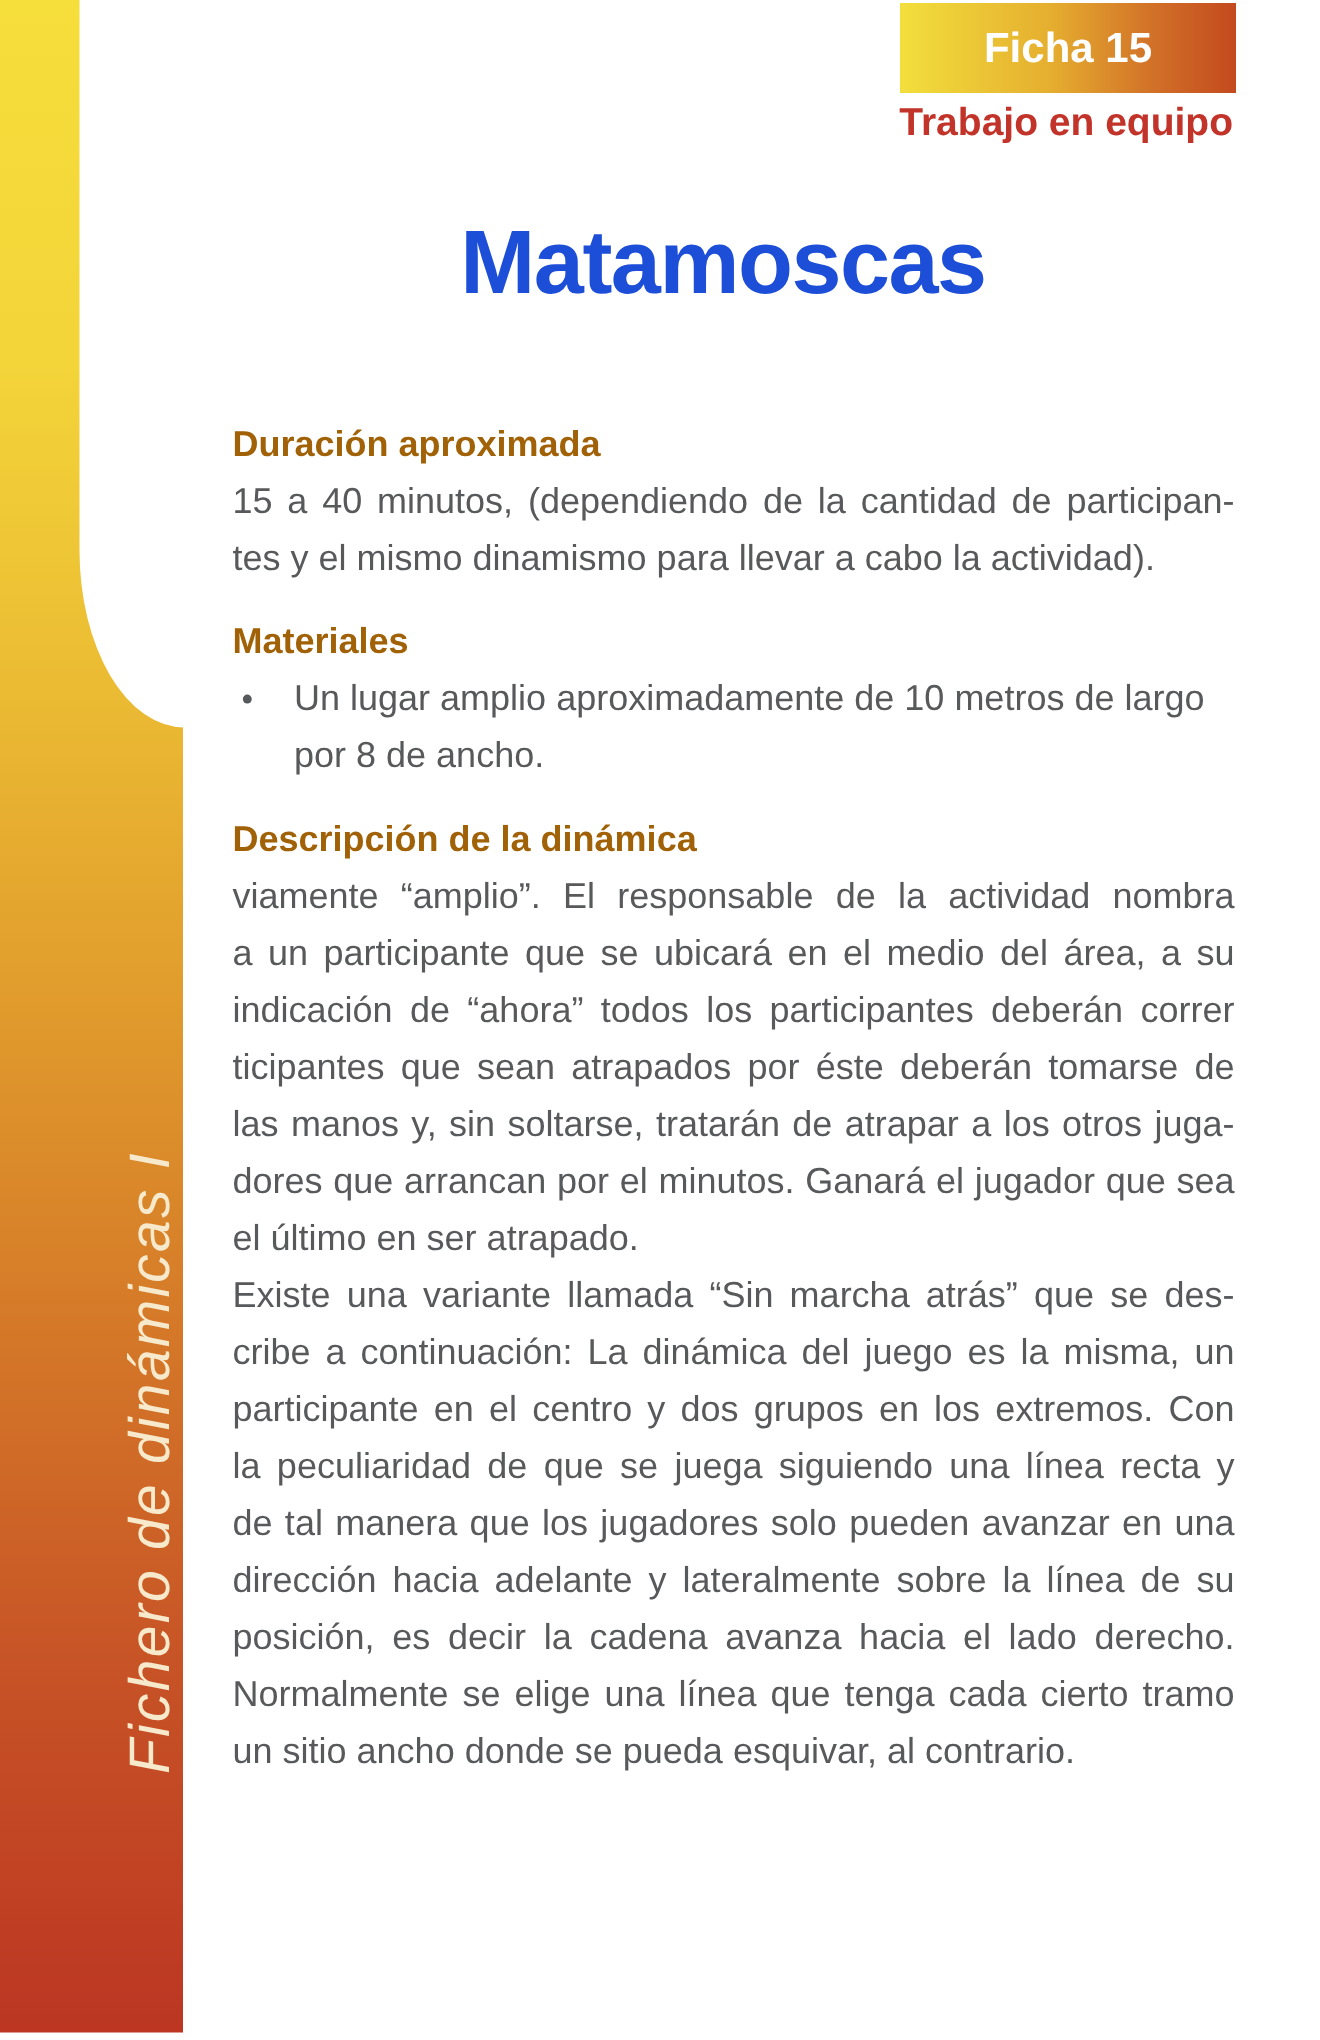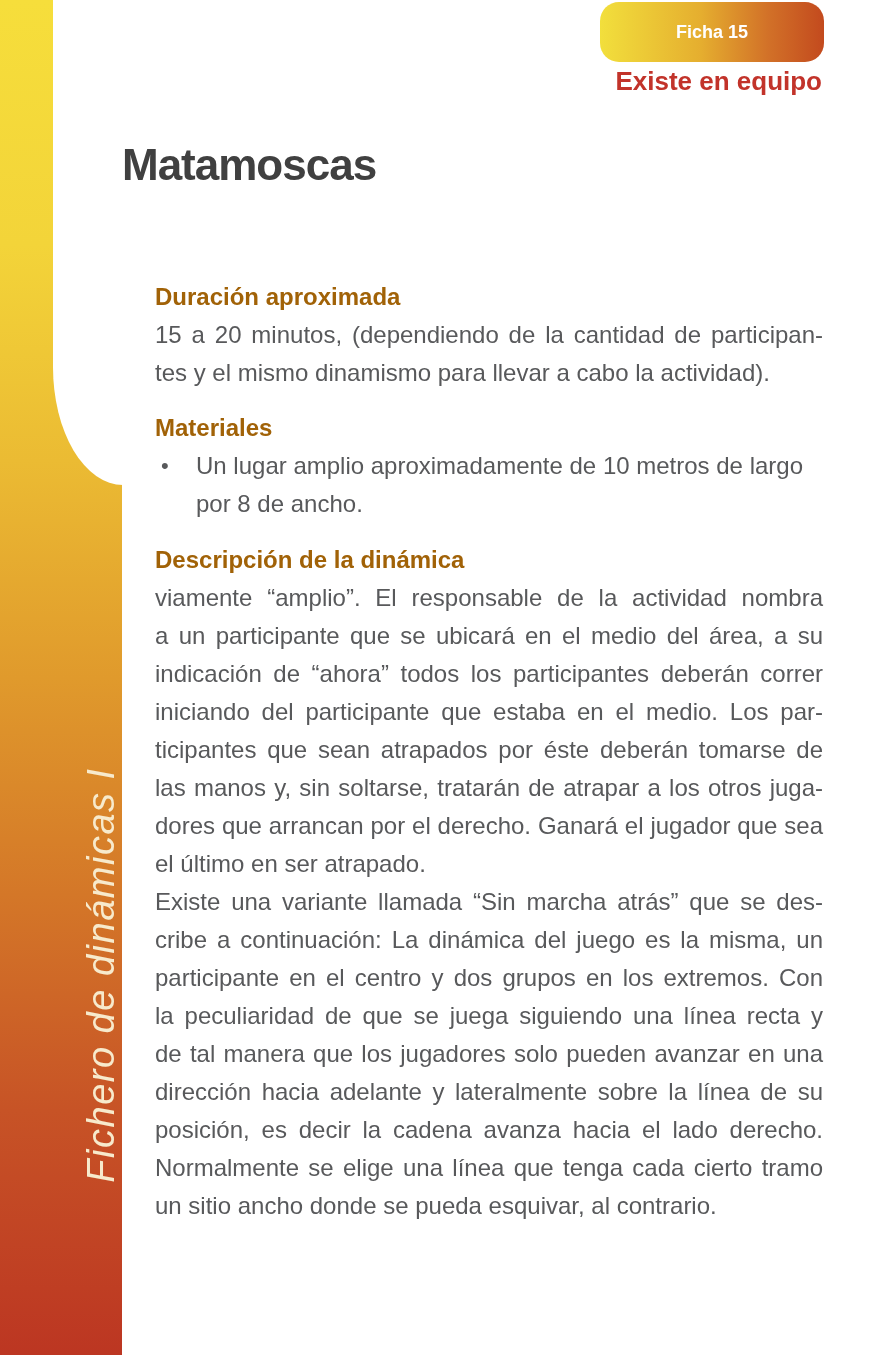--- a/index.html
+++ b/index.html
@@ -77,42 +77,41 @@
     white-space: nowrap;
   }
 
   
   .ficha-badge {
     left: 600px; top: 2px;
     width: 224px; height: 60px;
     background: linear-gradient(90deg, #F2DF3C 0%, #E5AE2F 45%, #D27128 75%, #C34A1E 100%);
     text-align: center;
     line-height: 60px;
-    font-size: 18px;
+    font-size: 28px;
     font-weight: 700;
     color: #ffffff;
-    border-radius: 19px;
   }
   .category-label {
     left: 560px; top: 66px;
     width: 262px;
     text-align: right;
     font-size: 26px;
     font-weight: 700;
     color: #C2332A;
   }
 
   .page-title {
     left: 122px; top: 140px;
     width: 720px;
-    text-align: left;
-    font-size: 44px;
+    text-align: center;
+    font-size: 60px;
     font-weight: 700;
     letter-spacing: -1px;
-    color: #404040;
+    color: #1d4ed8;
   }
 
   
   .text-column {
     left: 155px; top: 278px;
     width: 668px;
     font-size: 24px;
     line-height: 38px;
     color: #58595B;
   }
@@ -140,29 +139,29 @@
   <div class="sidebar"></div>
 
   <div class="content-card"></div>
 
   <div class="sidebar-label">Fichero de dinámicas I</div>
 
 
   <div class="layer ficha-badge">
     <span>Ficha 15</span>
   </div>
-  <div class="layer category-label">Existe en equipo</div>
+  <div class="layer category-label">Trabajo en equipo</div>
 
   <div class="layer page-title">Matamoscas</div>
 
   <div class="layer text-column">
 
     <div class="section-heading">Duración aproximada</div>
     <div class="para">
-        <div class="line">15 a 20 minutos, (dependiendo de la cantidad de participan-</div>
+        <div class="line">15 a 40 minutos, (dependiendo de la cantidad de participan-</div>
         <div class="line">tes y el mismo dinamismo para llevar a cabo la actividad).</div>
       </div>
 
     <div class="gap-a"></div>
 
     <div class="section-heading">Materiales</div>
     <div class="bullet-item">
       <span class="bullet-marker">•</span>
       <div>
           <div class="line">Un lugar amplio aproximadamente de 10 metros de largo</div>
@@ -170,24 +169,23 @@
         </div>
     </div>
 
     <div class="gap-b"></div>
 
     <div class="section-heading">Descripción de la dinámica</div>
     <div class="para">
         <div class="line">viamente “amplio”. El responsable de la actividad nombra</div>
         <div class="line">a un participante que se ubicará en el medio del área, a su</div>
         <div class="line">indicación de “ahora” todos los participantes deberán correr</div>
-        <div class="line">iniciando del participante que estaba en el medio. Los par-</div>
         <div class="line">ticipantes que sean atrapados por éste deberán tomarse de</div>
         <div class="line">las manos y, sin soltarse, tratarán de atrapar a los otros juga-</div>
-        <div class="line">dores que arrancan por el derecho. Ganará el jugador que sea</div>
+        <div class="line">dores que arrancan por el minutos. Ganará el jugador que sea</div>
         <div class="line">el último en ser atrapado.</div>
       </div>
     <div class="para">
         <div class="line">Existe una variante llamada “Sin marcha atrás” que se des-</div>
         <div class="line">cribe a continuación: La dinámica del juego es la misma, un</div>
         <div class="line">participante en el centro y dos grupos en los extremos. Con</div>
         <div class="line">la peculiaridad de que se juega siguiendo una línea recta y</div>
         <div class="line">de tal manera que los jugadores solo pueden avanzar en una</div>
         <div class="line">dirección hacia adelante y lateralmente sobre la línea de su</div>
         <div class="line">posición, es decir la cadena avanza hacia el lado derecho.</div>

